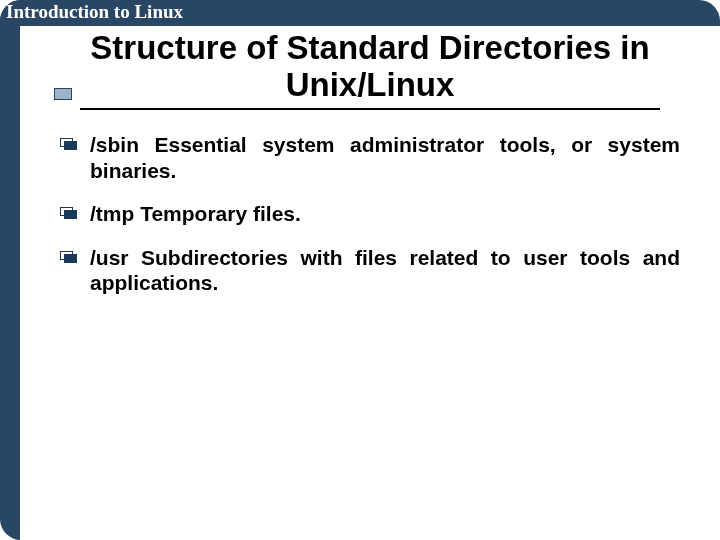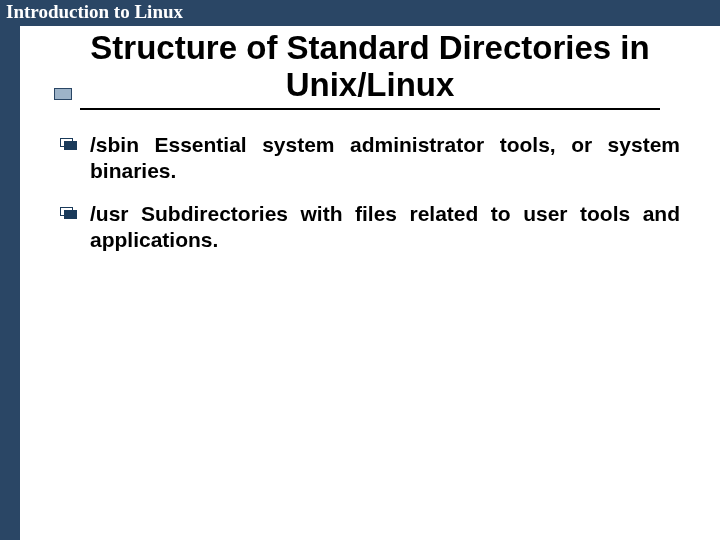--- a/index.html
+++ b/index.html
@@ -3,20 +3,21 @@
 <meta charset="utf-8">
 <style>
   * { margin: 0; padding: 0; box-sizing: border-box; }
   html, body { width: 720px; height: 540px; background: #fff; font-family: "Times New Roman", Times, serif; }
   .slide {
     position: relative;
     width: 720px;
     height: 540px;
     background: #ffffff;
     overflow: hidden;
+    border-radius: 21px;
   }
   .left-stripe {
     position: absolute;
     left: 0; top: 0;
     width: 20px; height: 540px;
     background: #2a4665;
     z-index: 1;
   }
   .header-bar {
     position: absolute;
@@ -127,20 +128,27 @@
     <div class="body">
 
       <div class="item">
         <div class="bullet">
             <div class="a"></div>
             <div class="b"></div>
           </div>
         <div class="item-text">/sbin Essential system administrator tools, or system binaries.</div>
       </div>
 
+      <div class="item">
+        <div class="bullet">
+            <div class="a"></div>
+            <div class="b"></div>
+          </div>
+        <div class="item-text">/tmp Temporary files.</div>
+      </div>
 
       <div class="item">
         <div class="bullet">
             <div class="a"></div>
             <div class="b"></div>
           </div>
         <div class="item-text">/usr Subdirectories with files related to user tools and applications.</div>
       </div>
 
     </div>

